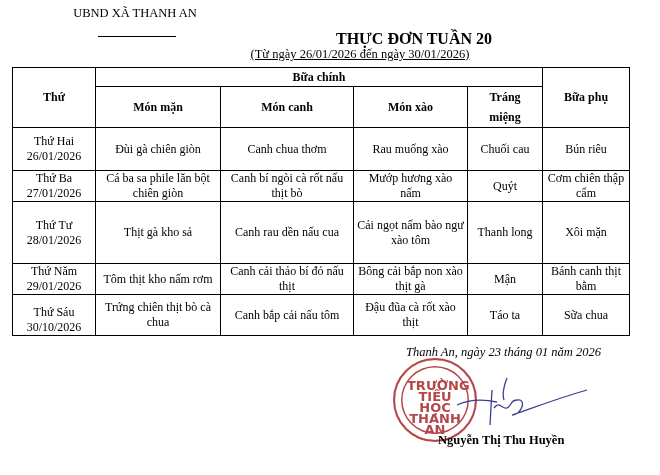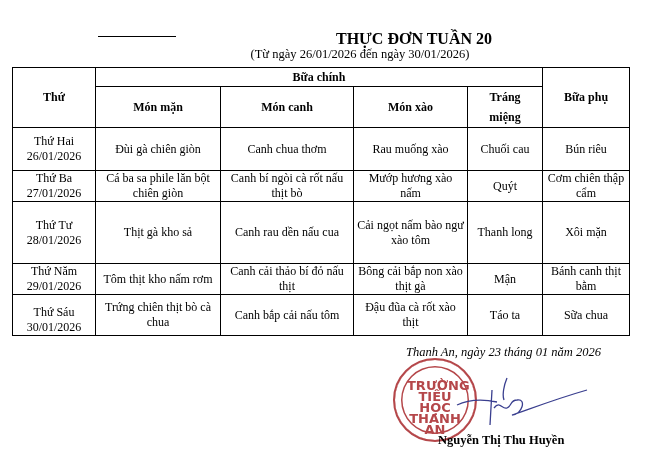--- a/index.html
+++ b/index.html
@@ -2,21 +2,21 @@
 <html><head>
 <meta charset="utf-8">
 <style>
   html, body { margin:0; padding:0; background:#ffffff; }
   body { width:660px; height:475px; position:relative; overflow:hidden;
          font-family:"Liberation Serif", "DejaVu Serif", serif; color:#000; }
   .org { position:absolute; left:40px; top:6px; width:190px; text-align:center; font-size:12.5px; line-height:15px; }
   .org .school { font-weight:bold; }
   .org .rule { position:absolute; left:58px; top:30px; width:78px; height:1px; background:#000; }
   .title { position:absolute; left:232px; top:31px; width:260px; text-align:right; font-size:16px; font-weight:bold; line-height:16px; }
-  .subtitle { position:absolute; left:210px; top:47px; width:300px; text-align:center; font-size:12.5px; line-height:15px; }
+  .subtitle { position:absolute; left:210px; top:47px; width:300px; text-align:center; font-size:12.5px; line-height:15px;text-decoration:underline; }
 
   table.menu { position:absolute; left:12px; top:67px; width:617px; border-collapse:collapse; font-size:12px; line-height:15px; table-layout:fixed; }
   table.menu td, table.menu th { border:1.3px solid #000; text-align:center; vertical-align:middle; padding:0 3px; }
   table.menu th { font-weight:bold;margin-top:33px; }
   .day-name { font-weight:normal; display:block; }
   .day-date { display:block; }
 
   .sig { position:absolute; left:380px; top:340px; width:280px; height:135px; }
   .sig .place { position:absolute; left:26px; top:5px; font-style:italic; font-size:12.5px; white-space:nowrap; }
   .sig .role { position:absolute; left:72px; top:20px; font-weight:bold; font-size:12.5px; }
@@ -24,20 +24,21 @@
   .stamp { position:absolute; left:13px; top:18px; width:80px; height:80px; border-radius:50%;
            border:2px solid #b5474a; box-shadow: inset 0 0 0 6px #fff, inset 0 0 0 7.5px #b5474a; }
   .stamp .inner { position:absolute; left:12px; top:20px; width:56px; text-align:center; color:#b5474a;
            font-family:"DejaVu Sans", sans-serif; font-weight:bold; font-size:13px; line-height:11px; }
   .signature { position:absolute; left:72px; top:30px; }
 </style>
 </head>
 <body>
 
 <div class="org">
+  <div>UBND XÃ THANH AN</div>
   <div class="rule"></div>
 </div>
 
 <div class="title">THỰC ĐƠN TUẦN 20</div>
 <div class="subtitle">(Từ ngày 26/01/2026 đến ngày 30/01/2026)</div>
 
 <table class="menu">
   <colgroup>
     <col style="width:83px">
       <col style="width:125px">
@@ -98,21 +99,21 @@
         </td>
     <td>Tôm thịt kho nấm rơm</td>
     <td>Canh cải thảo bí đỏ nấu thịt</td>
     <td>Bông cải bắp non xào thịt gà</td>
     <td>Mận</td>
     <td>Bánh canh thịt bằm</td>
   </tr>
   <tr style="height:41px">
     <td style="padding-top:10px">
           <span class="day-name">Thứ Sáu</span>
-          <span class="day-date">30/01/2026</span>
+          <span class="day-date">30/10/2026</span>
         </td>
     <td>Trứng chiên thịt bò cà chua</td>
     <td>Canh bắp cải nấu tôm</td>
     <td>Đậu đũa cà rốt xào thịt</td>
     <td>Táo ta</td>
     <td>Sữa chua</td>
   </tr>
 </tbody>
   </table>
 

